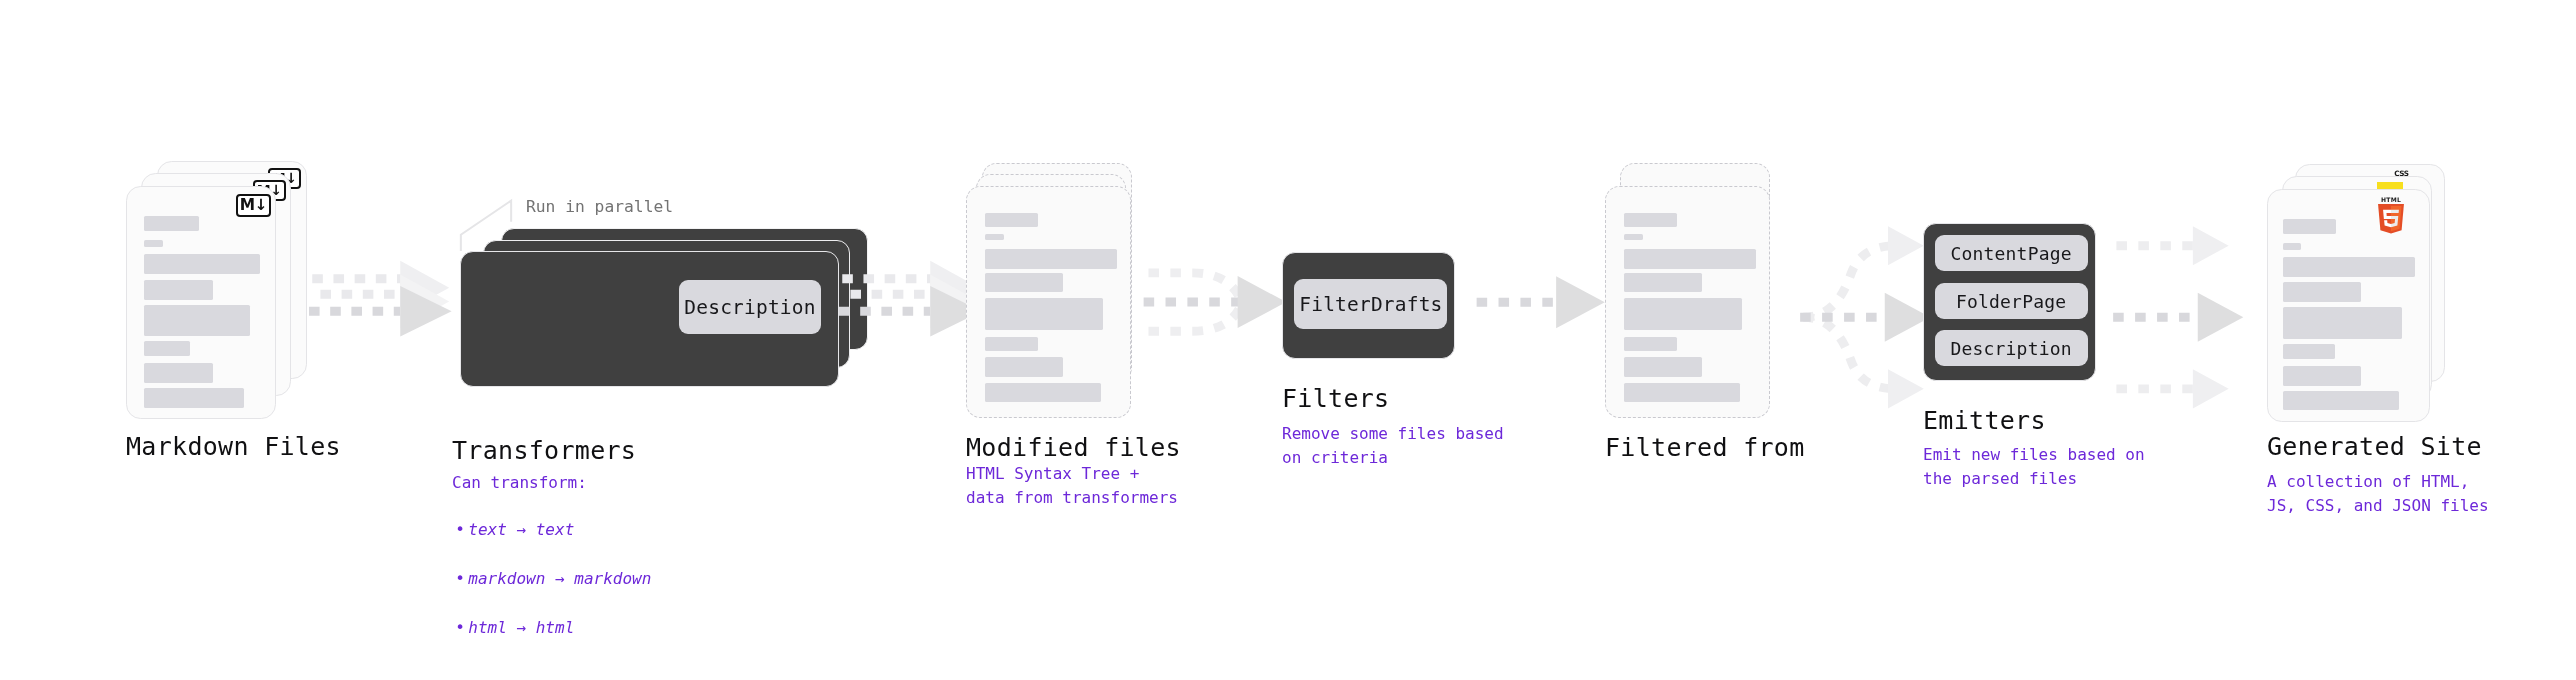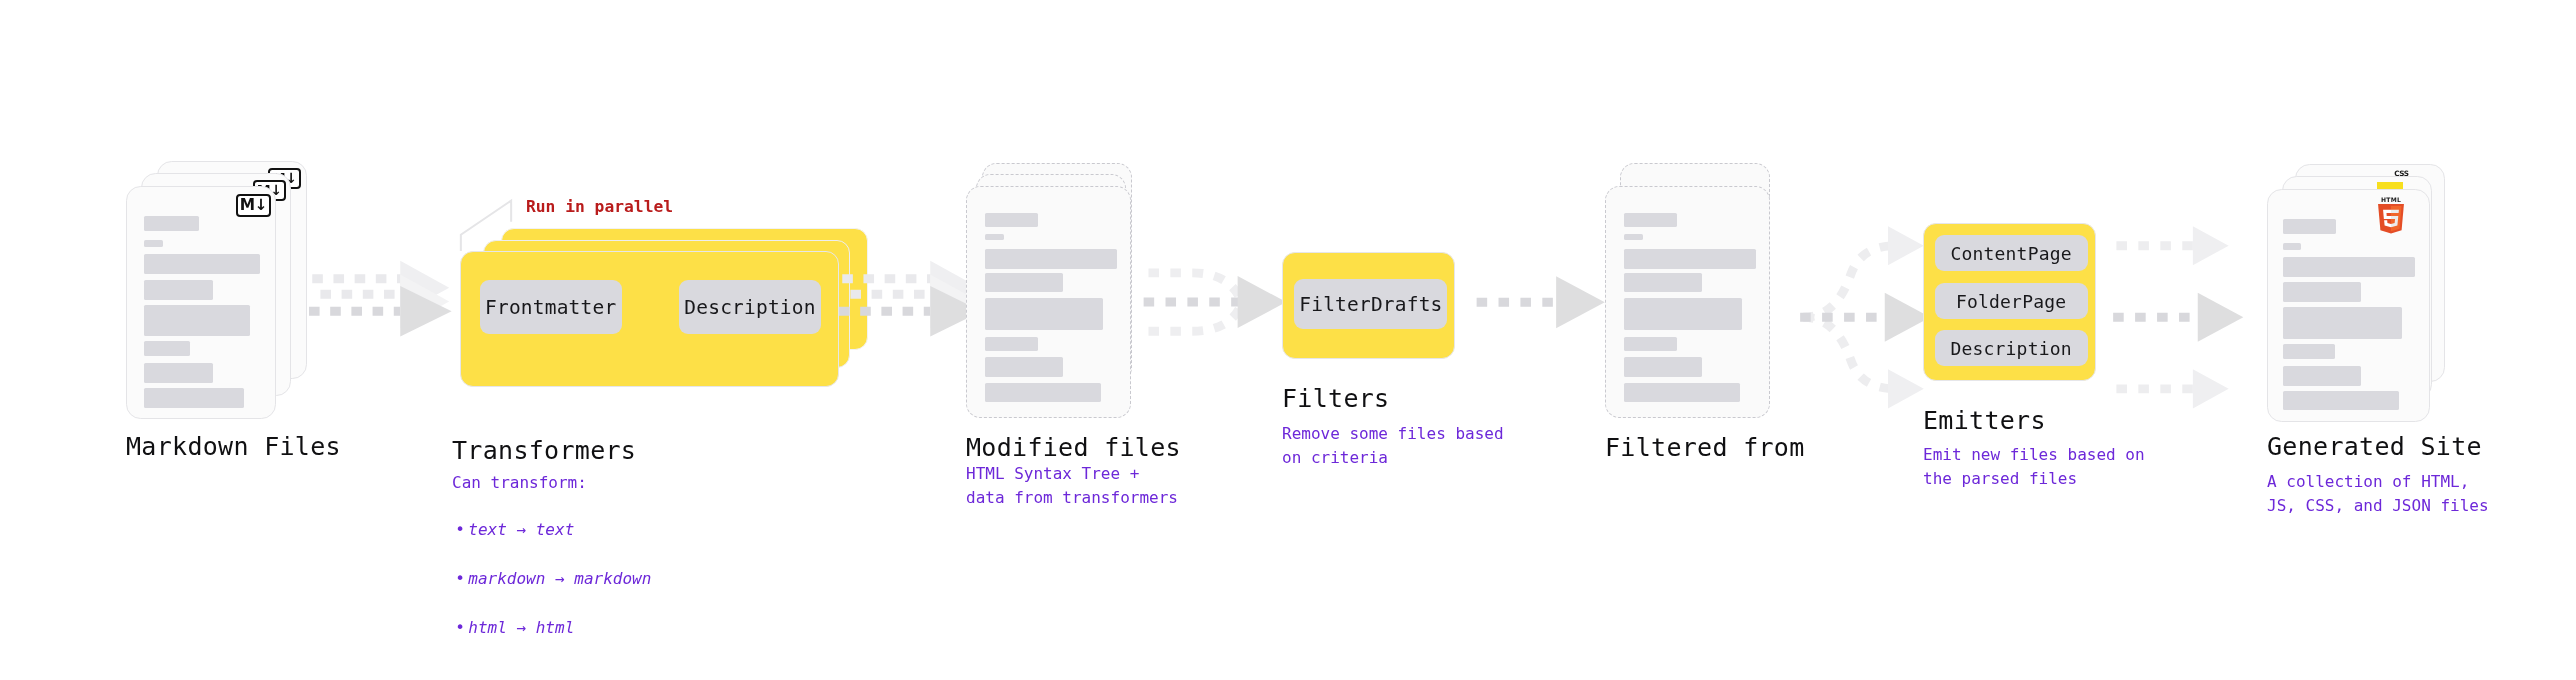--- a/index.html
+++ b/index.html
@@ -71,21 +71,21 @@
     position: absolute;
     background: #f7df1e;
   }
   .badge-html5 { position: absolute; }
 
   
   .groupbox {
     position: absolute;
     border: 1.6px solid #e6e6e9;
     border-radius: 13px;
-    background: #fde047;
+    background: #404040;
     box-sizing: border-box;
   }
   .pill {
     position: absolute;
     background: #d9d9de;
     border-radius: 9px;
     display: flex;
     align-items: center;
     justify-content: center;
     color: #18181b;
@@ -108,23 +108,22 @@
   .sub {
     position: absolute;
     font-size: 16px;
     color: #6d28d9;
     line-height: 1.52;
     white-space: pre-line;
   }
   .annot {
     position: absolute;
     font-size: 16.3px;
-    color: #b91c1c;
+    color: #737373;
     white-space: nowrap;
-    font-weight: bold;
   }
   .bullets { margin: 0; padding: 0 0 0 16.3px; list-style: none; }
   .bullets li { position: relative; line-height: 1.52; white-space: nowrap; }
   .bullets li::before {
     content: "\2022";
     position: absolute; left: -13px; top: 0;
   }
 
   svg { display: block; overflow: visible; }
   .svg-layer { position: absolute; left: 0; top: 0; pointer-events: none; }
@@ -199,21 +198,20 @@
       <line x1="0" y1="29" x2="48" y2="29"></line>
     </g>
     <polygon points="46,23 60,29 46,35" fill="#e4e4e6"></polygon>
     <g stroke="#d2d2d6" stroke-width="3" fill="none">
       <line x1="-10" y1="49" x2="54" y2="49"></line>
     </g>
     <polygon points="52,42 69,49 52,56" fill="#d2d2d6"></polygon>
   </svg>
 
   <div class="groupbox" style="left:460px; top:251px; width:379px; height:136px; border-color:#e6e6e9;">
-    <div class="pill" style="left:18.7px; top:28px; width:142px; height:54px;">Frontmatter</div>
     <div class="pill" style="left:218px; top:28px; width:142px; height:54px;">Description</div>
   </div>
 
   <svg class="svg-layer" style="left:459px; top:199px;" width="114" height="73" viewBox="0 0 140 90">
     <path d="M 2 64 L 2 44 L 64 2 L 64 28" fill="none" stroke="#e5e5e7" stroke-width="2.5" stroke-linejoin="miter"></path>
   </svg>
   <div class="annot" style="left:526px; top:197px;">Run in parallel</div>
 
   <div class="title" style="left:452px; top:436px;">Transformers</div>
   <div class="sub" style="left:452px; top:471px;">Can transform:</div>

